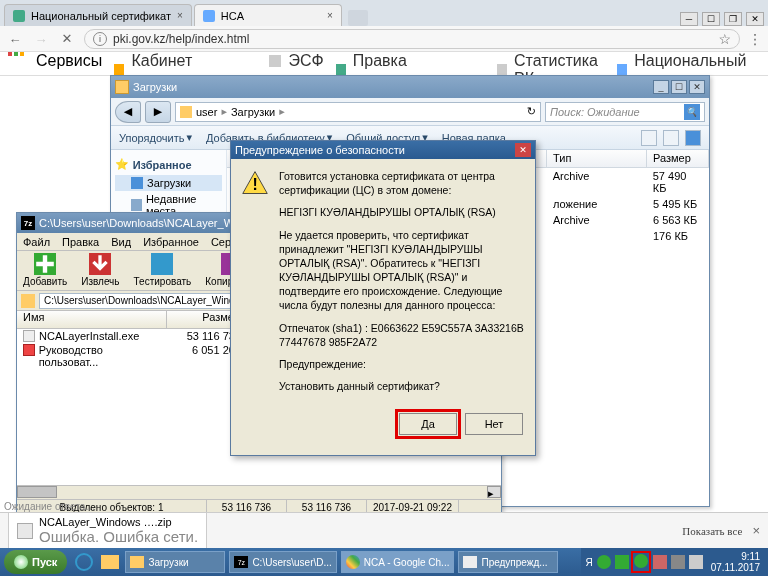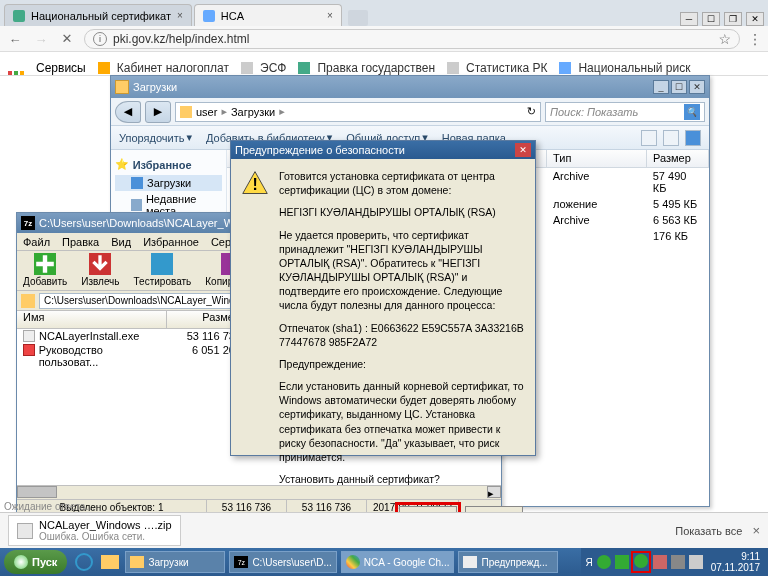--- a/index.html
+++ b/index.html
@@ -16,21 +16,21 @@
 .winbtns { margin-left: auto; display: flex; gap: 4px; padding-right: 4px; }
 .winbtns span { width: 18px; height: 14px; background: #e6e6e6; border: 1px solid #aaa; display:flex;align-items:center;justify-content:center;font-size:9px; }
 
 .urlbar { height: 26px; display: flex; align-items: center; gap: 8px; padding: 0 6px; border-bottom: 1px solid #ddd; background: #f7f7f7; }
 .navbtn { width: 18px; height: 18px; color: #666; display: flex; align-items: center; justify-content: center; font-size: 13px; }
 .url { flex: 1; border: 1px solid #ccc; border-radius: 12px; height: 20px; display: flex; align-items: center; padding: 0 8px; color: #333; font-size: 12px; }
 .url .info { width:14px;height:14px;border:1px solid #888;border-radius:50%;display:flex;align-items:center;justify-content:center;font-size:9px;margin-right:6px;color:#555; }
 .star { font-size: 14px; color: #666; }
 .menuicon { font-size: 14px; color: #666; }
 
-.bookmarks { height: 24px; display: flex; align-items: flex-end; gap: 12px; padding: 0 8px; border-bottom: 1px solid #ddd; font-size: 12px; }
+.bookmarks { height: 24px; display: flex; align-items: flex-start; gap: 12px; padding: 0 8px; border-bottom: 1px solid #ddd; font-size: 16px; }
 .bookmarks .apps { display:flex; gap:2px; }
 .bookmarks .apps span{width:4px;height:4px;}
 .bkitem { display:flex;align-items:center;gap:7px;color:#333; }
 .bkitem .ico{width:12px;height:12px;}
 
 
 .explorer { position: absolute; left: 110px; top: 75px; width: 600px; height: 432px; border: 1px solid #6b8aab; background: #fff; box-shadow: 2px 2px 4px rgba(0,0,0,.2); }
 .ex-title { height: 22px; background: linear-gradient(#8aa9c9,#7094b9); color:#fff; display:flex;align-items:center;padding:0 4px;font-size:11px;gap:4px; }
 .ex-title .wbtns{margin-left:auto;display:flex;gap:2px;}
 .ex-title .wbtns span{width:16px;height:14px;background:#c4d4e5;border:1px solid #5a7a9a;display:flex;align-items:center;justify-content:center;font-size:9px;color:#333;}
@@ -87,21 +87,21 @@
 .sd-body .warn svg{width:28px;height:28px;}
 .sd-text p{margin-bottom:8px;}
 .sd-btns{display:flex;justify-content:flex-end;gap:8px;padding:6px 12px 10px;}
 .sd-btns button{width:58px;height:22px;background:#ece9d8;border:1px solid #888;font-size:11px;}
 .redbox{outline:3px solid #e00000;outline-offset:1px;}
 
 
 .dlshelf{position:absolute;left:0;right:0;bottom:28px;height:36px;background:#f5f5f5;border-top:1px solid #ccc;display:flex;align-items:center;padding:0 8px;font-size:11px;}
 .dlitem{display:flex;align-items:center;gap:6px;border:1px solid #ccc;padding:3px 8px;background:#fff;}
 .dlitem .fic{width:16px;height:16px;background:#e8e8e8;border:1px solid #aaa;}
-.dlshelf .showall{margin-left:auto;color:#444;}
+.dlshelf .showall{margin-left:auto;color:#444;font-family:Liberation Serif, serif;}
 .dlshelf .x{margin-left:10px;color:#666;font-size:13px;}
 .waitxt{position:absolute;left:4px;bottom:64px;font-size:10px;color:#888;}
 
 
 .taskbar{position:absolute;left:0;right:0;bottom:0;height:28px;background:linear-gradient(#3a6ea5,#2c5a8e);display:flex;align-items:center;font-size:11px;color:#fff;}
 .start{height:24px;padding:0 10px;background:linear-gradient(#5a9a4a,#3a7a2a);border-radius:12px;margin:0 4px;display:flex;align-items:center;gap:4px;font-weight:bold;}
 .tbicon{width:22px;height:22px;margin:0 2px;display:flex;align-items:center;justify-content:center;}
 .tbtask{height:22px;min-width:100px;max-width:130px;background:#5a82aa;border:1px solid #7aa0c8;margin:0 2px;display:flex;align-items:center;gap:4px;padding:0 4px;font-size:10px;overflow:hidden;white-space:nowrap;}
 .tbtask.active{background:#7aa0c8;}
 .tray{margin-left:auto;display:flex;align-items:center;gap:4px;padding:0 4px;height:100%;background:#2c5a8e;}
@@ -190,21 +190,21 @@
     <div class="navarrow">▶</div>
     <div class="breadcrumb">
       <span style="width:12px;height:12px;background:#fc6;margin-right:4px"></span>
       <span>user</span>
         <span class="sep">▸</span>
       <span>Загрузки</span>
         <span class="sep">▸</span>
       <span style="margin-left:auto">↻</span>
     </div>
     <div class="ex-search">
-      <span>Поиск: Показать</span>
+      <span>Поиск: Ожидание</span>
       <span class="go">🔍</span>
     </div>
   </div>
   <div class="ex-toolbar">
     <div class="tbtn"><span>Упорядочить</span> ▾</div>
     <div class="tbtn"><span>Добавить в библиотеку</span> ▾</div>
     <div class="tbtn"><span>Общий доступ</span> ▾</div>
     <div class="tbtn">
         <span>Новая папка</span>
       </div>
@@ -352,38 +352,37 @@
           <path d="M16 3 L30 28 L2 28 Z" fill="#ffda44" stroke="#333"></path>
           <text x="16" y="24" text-anchor="middle" font-size="18" font-weight="bold">!</text>
         </svg>
     </div>
     <div class="sd-text">
       <p>Готовится установка сертификата от центра сертификации (ЦС) в этом домене:</p>
       <p>НЕГІЗГІ КУӘЛАНДЫРУШЫ ОРТАЛЫҚ (RSA)</p>
       <p>Не удается проверить, что сертификат принадлежит "НЕГІЗГІ КУӘЛАНДЫРУШЫ ОРТАЛЫҚ (RSA)". Обратитесь к "НЕГІЗГІ КУӘЛАНДЫРУШЫ ОРТАЛЫҚ (RSA)" и подтвердите его происхождение. Следующие числа будут полезны для данного процесса:</p>
       <p>Отпечаток (sha1) : E0663622 E59C557A 3A33216B 77447678 985F2A72</p>
       <p>Предупреждение:</p>
-      <p>Если установить данный корневой сертификат, то Windows автоматически будет доверять любому сертификату, выданному ЦС. Установка сертификата без отпечатка может привести к риску безопасности. "Да" указывает, что риск принимается.</p>
       <p>Установить данный сертификат?</p>
     </div>
   </div>
   <div class="sd-btns">
     <button class="redbox">Да</button>
     <button>Нет</button>
   </div>
 </div>
 
 <div class="waitxt">Ожидание ответа…</div>
 
 <div class="dlshelf">
   <div class="dlitem">
     <span class="fic"></span>
     <div>
       <div>NCALayer_Windows ….zip</div>
-      <div style="color:#888;font-size:10px">Ошибка. Ошибка сети.</div>
+      <div style="color:#888;font-size:15px">Ошибка. Ошибка сети.</div>
     </div>
   </div>
   <span class="showall">Показать все</span>
   <span class="x">×</span>
 </div>
 
 <div class="taskbar">
   <div class="start">
     <span style="width:14px;height:14px;background:radial-gradient(#fff,#6c6);border-radius:50%"></span>
     <span>Пуск</span>

